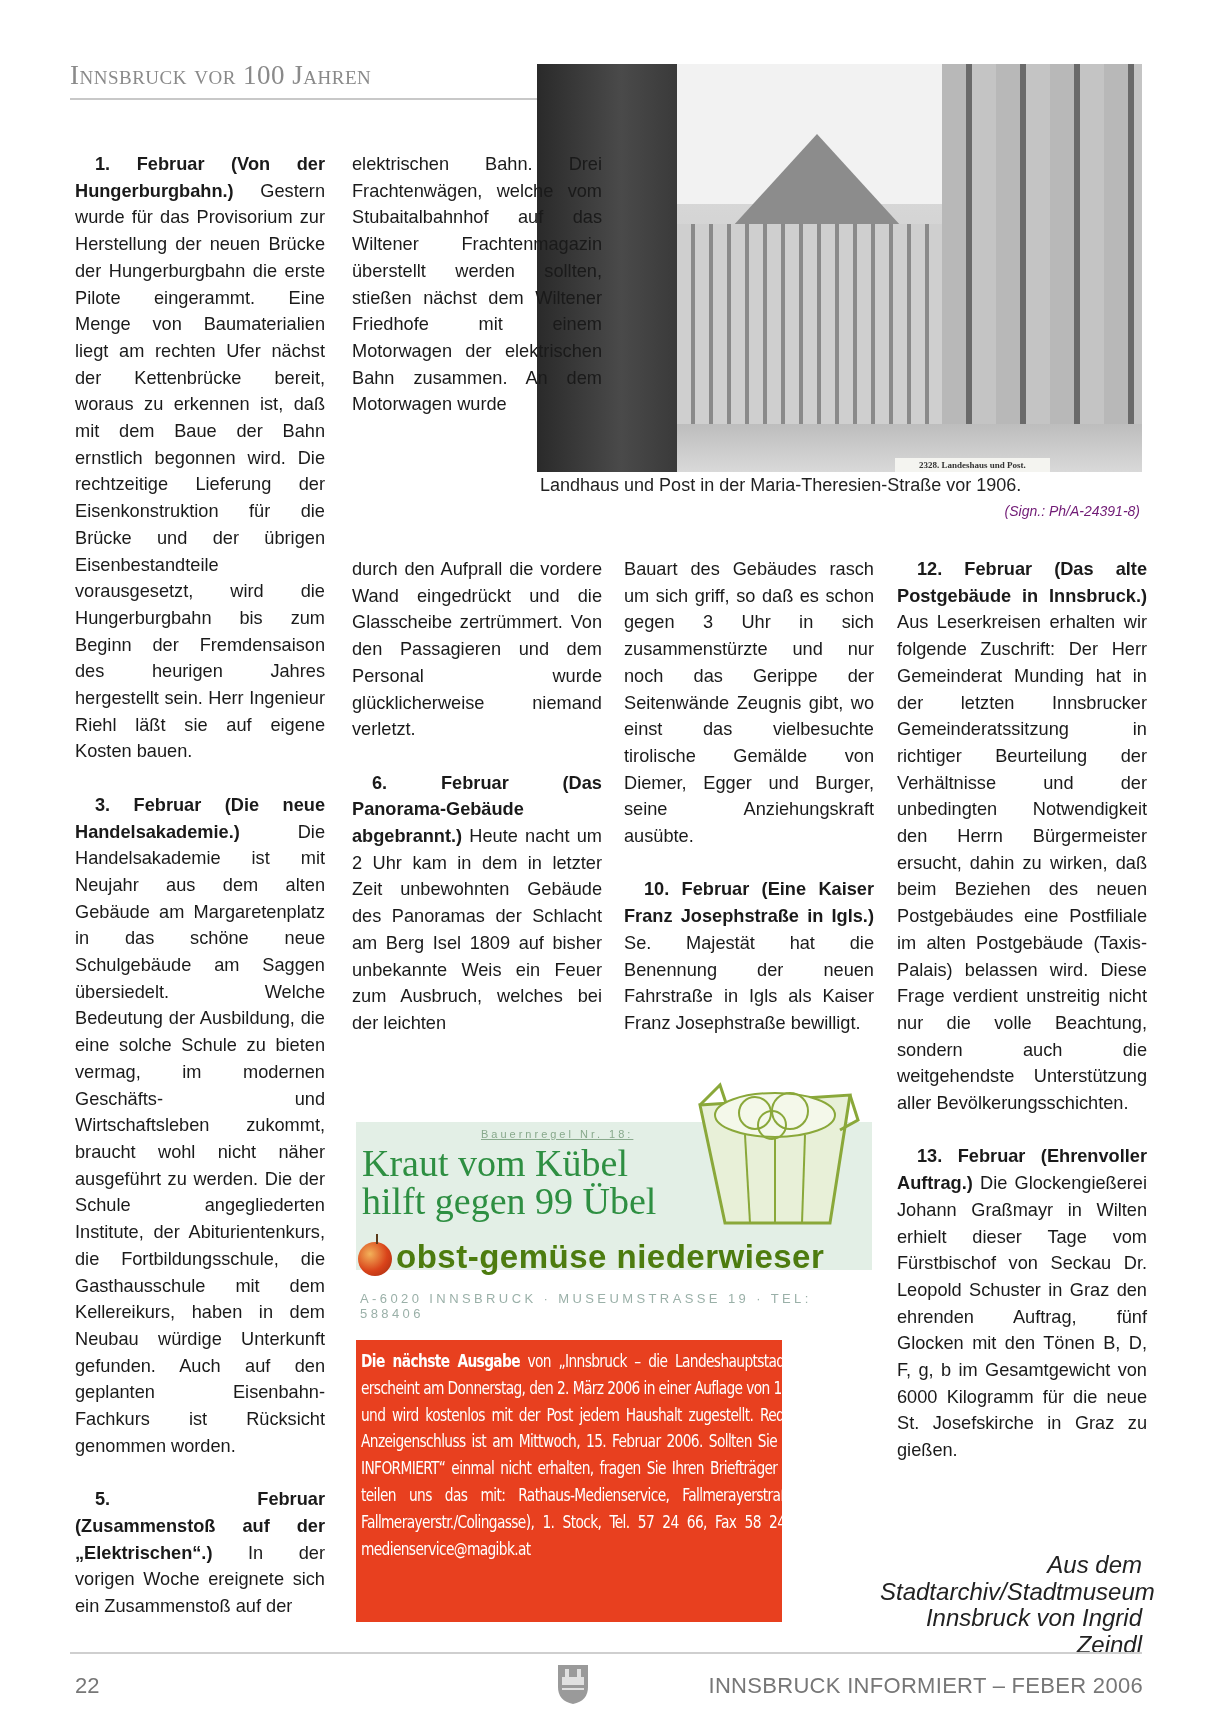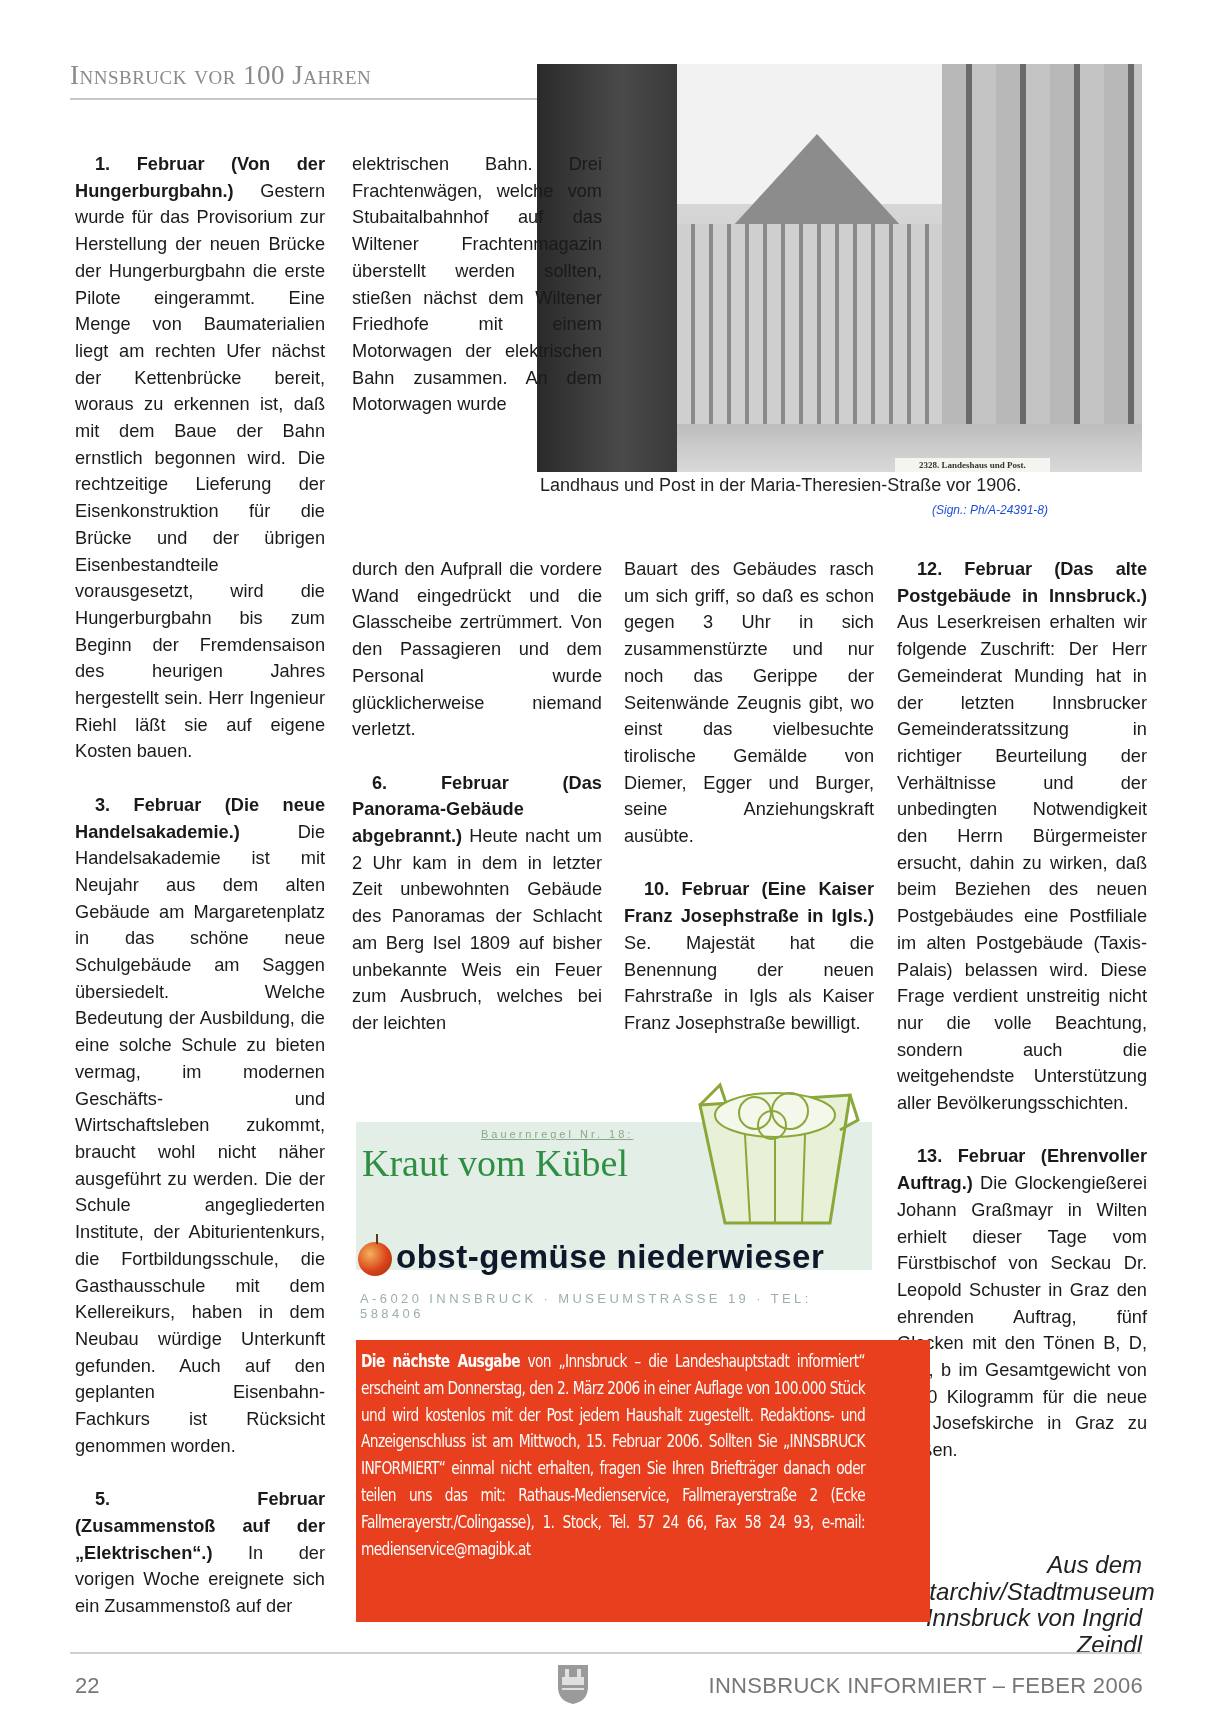--- a/index.html
+++ b/index.html
@@ -28,35 +28,35 @@
            background: linear-gradient(90deg, #2a2a2a, #4a4a4a 60%, #3a3a3a); }
   .photo .bldg-right { position: absolute; right: 0; top: 0; width: 200px; height: 360px;
            background: repeating-linear-gradient(90deg, #b8b8b8 0 24px, #6a6a6a 24px 30px, #c4c4c4 30px 54px); }
   .photo .bldg-mid { position: absolute; left: 140px; top: 160px; width: 270px; height: 200px;
            background: repeating-linear-gradient(90deg, #cfcfcf 0 14px, #8a8a8a 14px 18px); }
   .photo .street { position: absolute; left: 140px; top: 360px; width: 465px; height: 48px;
            background: linear-gradient(180deg, #bdbdbd, #d9d9d9); }
   .photo .plate { position: absolute; left: 358px; bottom: 0; padding: 2px 24px;
            background: #f4f4f0; font-family: "Liberation Serif", serif; font-size: 9px; font-weight: bold; color: #333; }
   .caption { left: 540px; top: 475px; width: 600px; font-size: 18px; color: #222; }
-  .sign { left: 840px; top: 503px; width: 300px; text-align: center; font-size: 12px; font-style: italic; color: #1d4ed8; }
+  .sign { left: 840px; top: 503px; width: 300px; text-align: right; font-size: 14px; font-style: italic; color: #701a75; }
   .ad-green { left: 356px; top: 1077px; width: 516px; height: 148px; background: #e3efe6; margin-top: 45px; }
   .ad-green .rule-label { position: absolute; left: 125px; top: 6px; font-size: 11px; letter-spacing: 3px;
            color: #88a98c; text-decoration: underline; }
   .ad-green .slogan { position: absolute; left: 6px; top: 22px; font-family: "Liberation Serif", serif;
            font-size: 38px; line-height: 38px; color: #2e8f42; }
   .bucket { left: 690px; top: 1075px; width: 170px; height: 150px; }
   .ad-brand { left: 356px; top: 1240px; width: 520px; height: 40px; }
   .ad-brand .apple { position: absolute; left: 2px; top: 2px; width: 34px; height: 34px; border-radius: 50%;
            background: radial-gradient(circle at 35% 35%, #f3b25a, #d9431a 55%, #9e2a10); }
   .ad-brand .apple-stem { position: absolute; left: 20px; top: -6px; width: 2px; height: 10px; background: #5a3a1a; }
-  .ad-brand .name { position: absolute; left: 40px; top: -2px; font-size: 33px; font-weight: bold; color: #0f172a;
+  .ad-brand .name { position: absolute; left: 40px; top: -2px; font-size: 33px; font-weight: bold; color: #4d7c0f;
            letter-spacing: 0.5px; }
   .ad-address { left: 360px; top: 1291px; width: 520px; font-size: 13px; letter-spacing: 3.4px; color: #9ab0a8; }
-  .notice { left: 356px; top: 1340px; width: 574px; height: 282px; background: #e8401f; color: #fff;
+  .notice { left: 356px; top: 1340px; width: 426px; height: 282px; background: #e8401f; color: #fff;
            font-family: "DejaVu Sans", sans-serif; font-stretch: condensed; }
   .notice .text { position: absolute; left: 5px; top: 8px; width: 505px; font-size: 17px; line-height: 26.8px;
            text-align: justify; letter-spacing: -0.7px; transform: scaleX(0.9); transform-origin: left top; width: 560px; }
   .notice .lead { font-weight: bold; }
   .credit { left: 880px; top: 1552px; width: 262px; text-align: right; font-size: 24px; line-height: 26.7px;
            font-style: italic; color: #222; }
   .footer-rule { left: 70px; top: 1652px; width: 1072px; height: 2px; background: #cfcfcf; }
   .page-num { left: 75px; top: 1673px; font-size: 22px; color: #777; }
   .crest { left: 556px; top: 1663px; width: 34px; height: 42px; }
   .mag-title { left: 700px; top: 1673px; width: 443px; text-align: right; font-size: 22px; color: #777; letter-spacing: 0.3px; }
@@ -128,20 +128,21 @@
 <div class="abs credit">
   <div>Aus dem</div>
   <div>Stadtarchiv/Stadtmuseum</div>
   <div>Innsbruck von Ingrid Zeindl</div>
 </div>
 
 <div class="abs ad-green">
   <div class="rule-label">Bauernregel Nr. 18:</div>
   <div class="slogan">
     <div>Kraut vom Kübel</div>
+    <div>hilft gegen 99 Übel</div>
   </div>
 </div>
 <svg class="abs bucket" viewBox="0 0 170 150">
   <path d="M10 30 L160 20 L140 148 L35 148 Z" fill="#e8f0d8" stroke="#8aa83a" stroke-width="3"></path>
   <path d="M10 30 L30 10 L40 40" fill="none" stroke="#8aa83a" stroke-width="3"></path>
   <path d="M160 20 L168 45 L150 55" fill="none" stroke="#8aa83a" stroke-width="3"></path>
   <ellipse cx="85" cy="40" rx="60" ry="22" fill="#f4f8ea" stroke="#8aa83a" stroke-width="2"></ellipse>
   <circle cx="65" cy="38" r="16" fill="none" stroke="#8aa83a" stroke-width="2"></circle>
   <circle cx="100" cy="36" r="18" fill="none" stroke="#8aa83a" stroke-width="2"></circle>
   <circle cx="82" cy="50" r="14" fill="none" stroke="#8aa83a" stroke-width="2"></circle>

